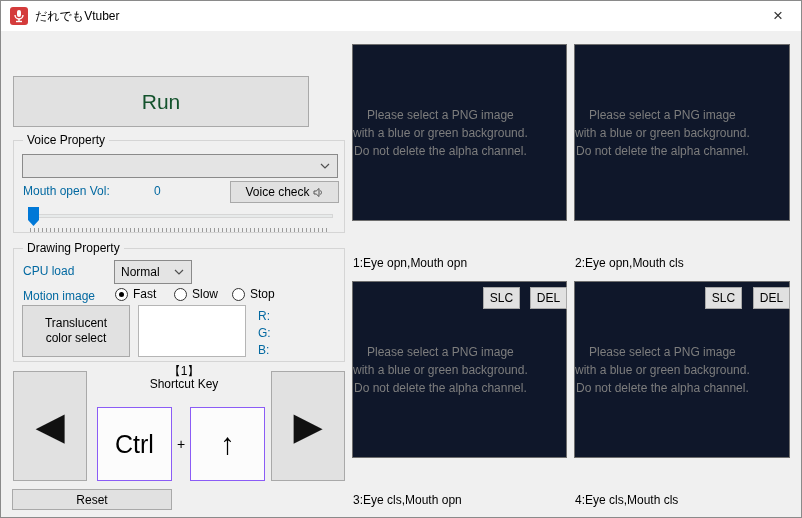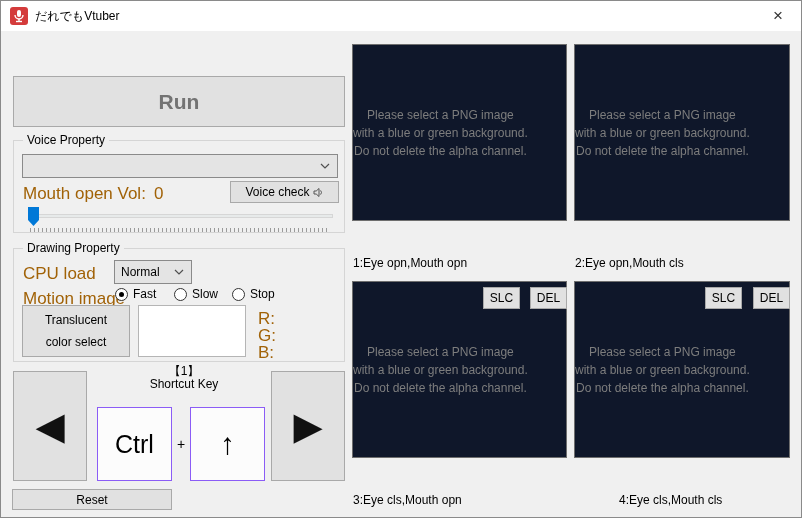--- a/index.html
+++ b/index.html
@@ -21,35 +21,35 @@
   }
   .btn {
     position:absolute; background:#e1e1e1; border:1px solid #a9a9a9;
     display:flex; align-items:center; justify-content:center;
     font-size:12px; color:#000;
   }
   .lang-btn {
     left:12px; top:43px; width:332px; height:24px;
     border:2px solid #3b79ab; background:#e1e4e9;
   }
-  .run-btn { left:12px; top:75px; width:332px; height:51px; font-size:21px; color:#737373;font-weight:bold; }
+  .run-btn { left:12px; top:75px; width:296px; height:51px; font-size:21px; color:#14532d; }
   .group {
     position:absolute; border:1px solid #d5d5d5; background:#f0f0f0;
   }
   .group-legend {
     position:absolute; top:-8px; left:9px; background:#f0f0f0;
     padding:0 4px; font-size:12px; color:#000;
   }
   .voice-group { left:12px; top:139px; width:332px; height:93px; }
   .combo {
     position:absolute; background:#e4e4e4; border:1px solid #8a8a8a;
     display:flex; align-items:center; padding:11px 6px; font-size:12px;
   }
   .combo .chev { position:absolute; right:7px; top:50%; transform:translateY(-50%); }
-  .label { position:absolute; font-size:17px; color:#a16207; white-space:nowrap; }
+  .label { position:absolute; font-size:12px; color:#0369a1; white-space:nowrap; }
   .voice-check-btn { left:216px; top:40px; width:109px; height:22px; }
   .voice-check-btn svg { margin-left:3px; }
   .slider-track {
     position:absolute; left:15px; top:73px; width:304px; height:4px;
     background:#e7eaea; border:1px solid #d6d6d6;
   }
   .slider-thumb {
     position:absolute; left:14px; top:66px; width:11px; height:19px;
     background:#0078d7;
     clip-path:polygon(0 0, 100% 0, 100% 68%, 50% 100%, 0 68%);
@@ -61,21 +61,21 @@
   .drawing-group { left:12px; top:247px; width:332px; height:114px; }
   .radio-item { position:absolute; display:flex; align-items:center; font-size:12px; }
   .radio-circle {
     width:13px; height:13px; border:1px solid #333; border-radius:50%;
     background:#fff; margin-right:5px; position:relative; flex:none;
   }
   .radio-item.checked .radio-circle::after {
     content:""; position:absolute; left:3px; top:3px; width:5px; height:5px;
     border-radius:50%; background:#000;
   }
-  .translucent-btn { left:8px; top:56px; width:108px; height:52px; text-align:center; padding:0 12px; line-height:22px; }
+  .translucent-btn { left:8px; top:56px; width:108px; height:52px; text-align:center; padding:0 12px; line-height:15px; }
   .color-box { position:absolute; left:124px; top:56px; width:108px; height:52px; background:#fff; border:1px solid #b5b5b5; }
   .shortcut-header { position:absolute; left:96px; top:364px; width:174px; text-align:center; font-size:12px; line-height:13px; }
   .arrow-btn { font-size:38px; color:#111; }
   .prev-btn { left:12px; top:370px; width:74px; height:110px; }
   .next-btn { left:270px; top:370px; width:74px; height:110px; }
   .key-box {
     position:absolute; background:#fcfcfc; border:1px solid #8b5cf6;
     display:flex; align-items:center; justify-content:center; color:#000;
   }
   .key-ctrl { left:96px; top:406px; width:75px; height:74px; font-size:25px; }
@@ -215,17 +215,17 @@
   <div class="btn slot-btn" style="left:529px; top:251px;">DEL</div>
 
   <span class="slot-label" style="left:574px; top:251px;">2:Eye opn,Mouth cls</span>
   <div class="btn slot-btn" style="left:704px; top:251px;">SLC</div>
   <div class="btn slot-btn" style="left:752px; top:251px;">DEL</div>
 
   <span class="slot-label" style="left:352px; top:488px;">3:Eye cls,Mouth opn</span>
   <div class="btn slot-btn" style="left:482px; top:488px;">SLC</div>
   <div class="btn slot-btn" style="left:529px; top:488px;">DEL</div>
 
-  <span class="slot-label" style="left:574px; top:488px;margin-left:44px;">4:Eye cls,Mouth cls</span>
+  <span class="slot-label" style="left:574px; top:488px;">4:Eye cls,Mouth cls</span>
   <div class="btn slot-btn" style="left:704px; top:488px;">SLC</div>
   <div class="btn slot-btn" style="left:752px; top:488px;">DEL</div>
 
 </div>
 
 </body></html>

